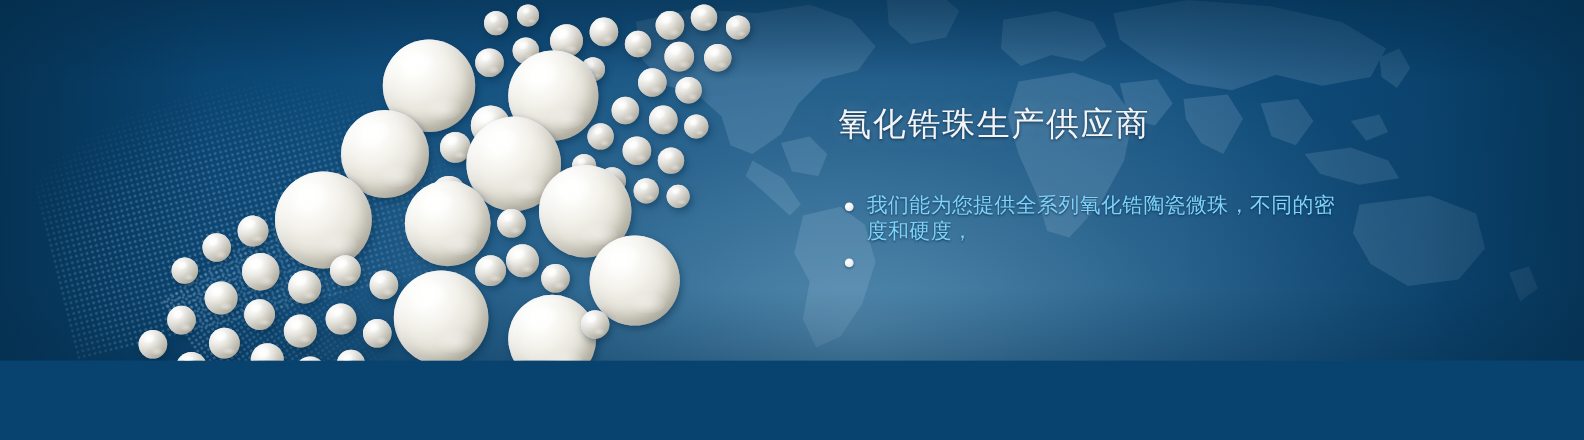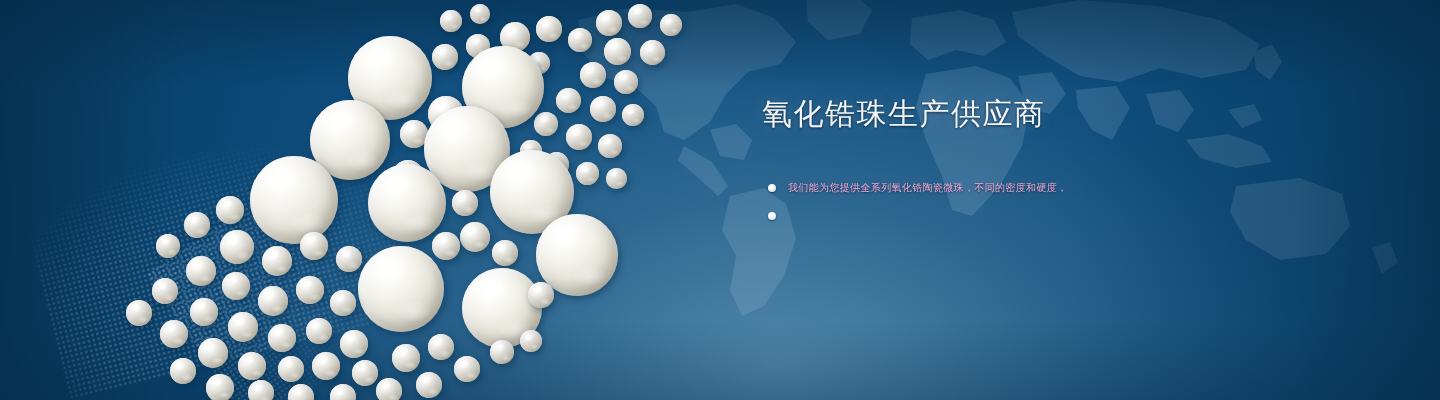--- a/index.html
+++ b/index.html
@@ -1,20 +1,20 @@
 <!DOCTYPE html>
 <html><head>
 <meta charset="utf-8">
 <style>
   html,body{margin:0;padding:0;background:#07436e;}
   *{box-sizing:border-box;}
 
   .banner{
     position:relative;
-    width:1440px;height:400px;
+    width:1440px;height:328px;
     overflow:hidden;
     font-family:"Liberation Sans","DejaVu Sans",sans-serif;
     background:#07436e;
     text-decoration:underline;
   }
 
   
   .bg-base{
     position:absolute;inset:0;
     background:
@@ -101,23 +101,23 @@
     text-shadow:0 1px 3px rgba(2,26,46,0.75), 0 0 14px rgba(170,205,235,0.25);
     line-height:1.2;
   }
   .bullets{
     list-style:none;margin:44px 0 0 0;padding:0;
   }
   .bullets li{
     position:relative;
     padding-left:26px;
     margin-bottom:5px;
-    font-size:10px;
+    font-size:19px;
     line-height:23px;
-    color:#f9a8d4;
+    color:#7dd3fc;
     letter-spacing:0.35px;
     text-shadow:0 1px 2px rgba(2,26,46,0.7);
   }
   .bullets li .dot{
     position:absolute;left:6px;top:8px;
     width:8px;height:8px;border-radius:50%;
     background:radial-gradient(circle at 34% 30%, #ffffff 0%, #eef1f4 50%, #cfd7de 100%);
     box-shadow:0 1px 2px rgba(2,26,46,0.55);
   }
   .bullets li .l2{display:block;}

